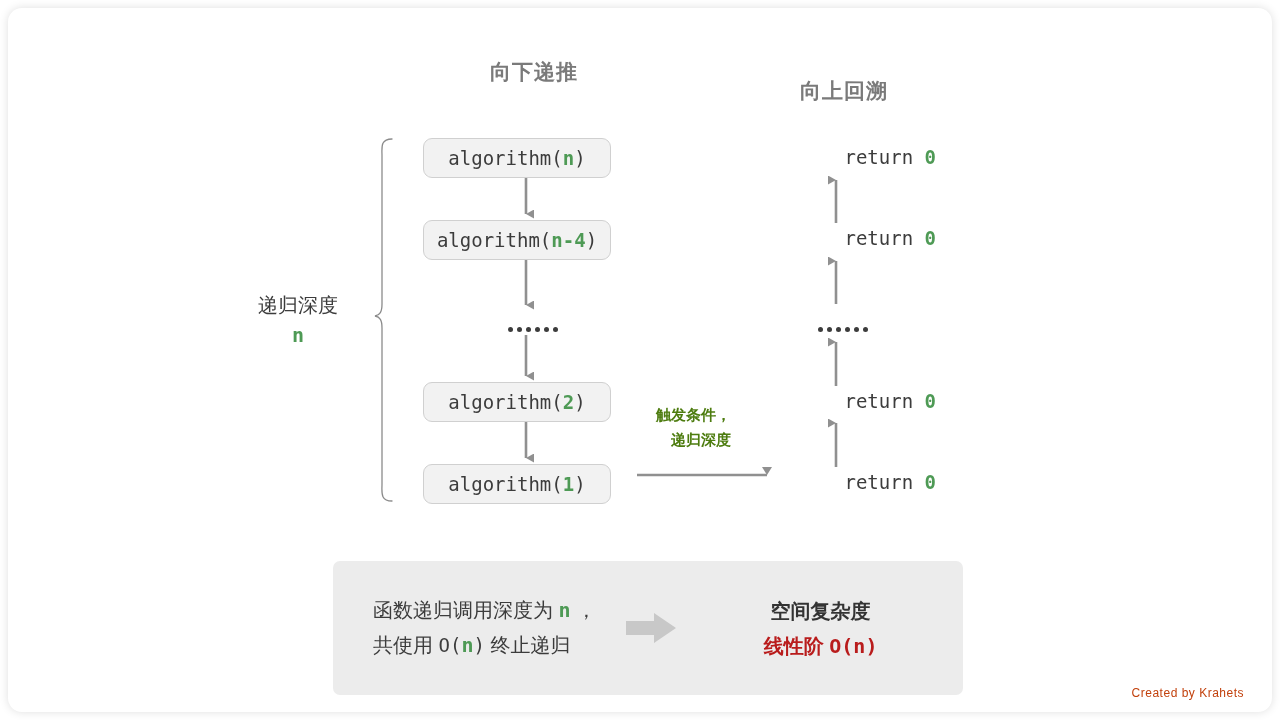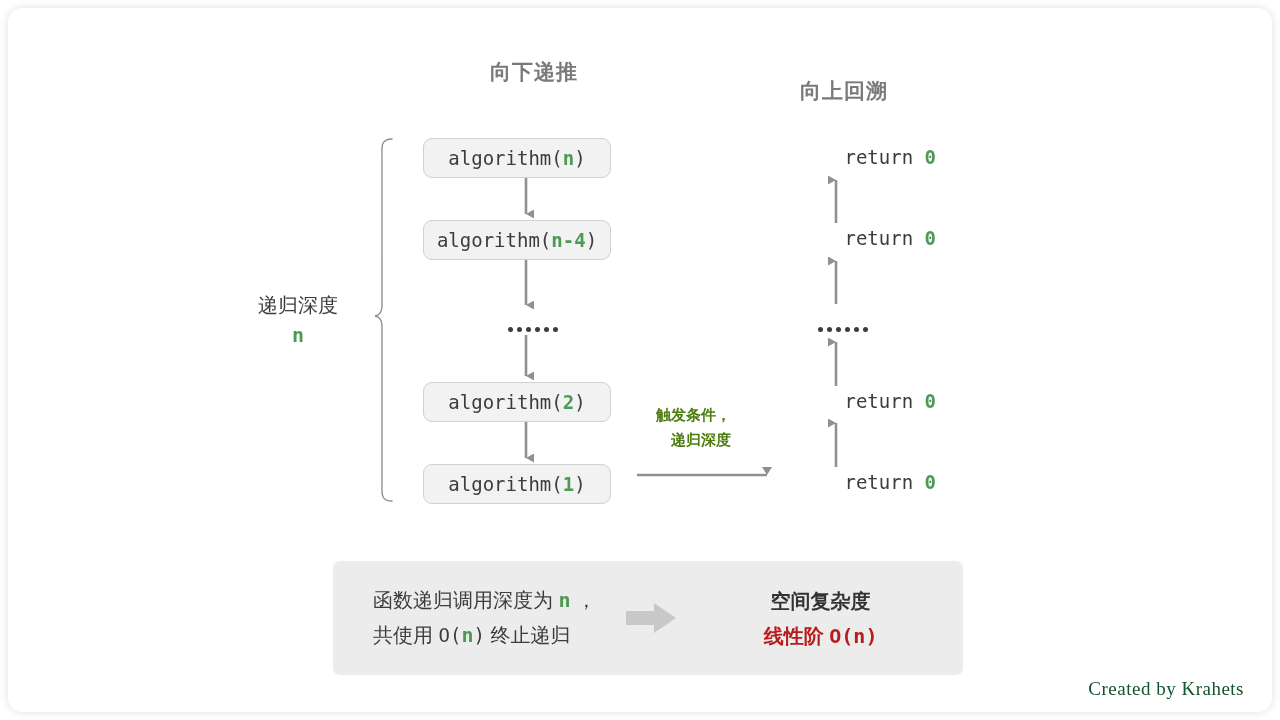--- a/index.html
+++ b/index.html
@@ -119,21 +119,21 @@
     line-height: 1.65;
     white-space: nowrap;
     text-align: right;
   }
 
   
   #summary {
     left: 325px;
     top: 553px;
     width: 630px;
-    height: 114px;
+    height: 134px;
     box-sizing: border-box;
     background: #ececec;
     border-radius: 7px;
     display: flex;
     align-items: center;
   }
   #summary .left {
     flex: 0 0 auto;
     padding-left: 40px;
     font-size: 20px;
@@ -177,23 +177,23 @@
     line-height: 1.7;
   }
   #summary .right .value .mono {
     font-family: "DejaVu Sans Mono", monospace;
   }
 
   
   #credit {
     right: 28px;
     bottom: 12px;
-    font-family: Liberation Serif, serif;
-    font-size: 19px;
-    color: #14532d;
+    font-family: Liberation Sans, sans-serif;
+    font-size: 12px;
+    color: #c2410c;
     letter-spacing: 0.5px;
     white-space: nowrap;
   }
 </style>
 </head>
 <body>
 
 <div id="canvas">
 
   <svg id="wires" viewBox="0 0 1264 704" xmlns="http://www.w3.org/2000/svg">

